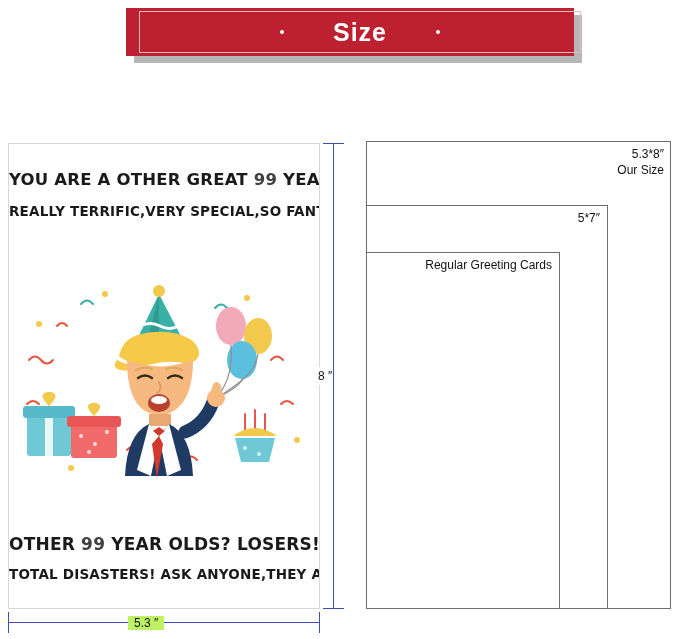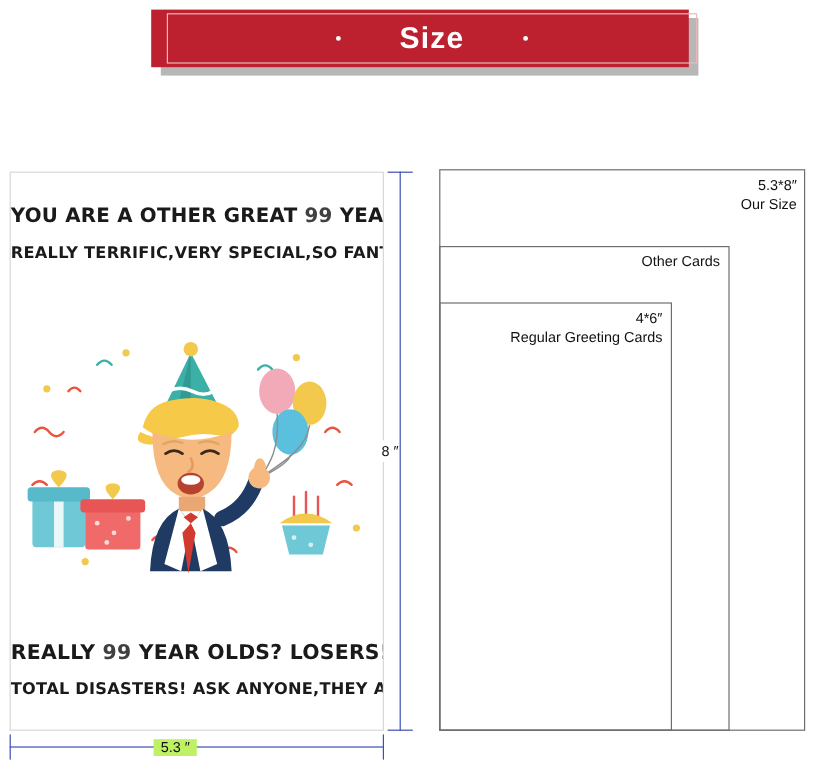--- a/index.html
+++ b/index.html
@@ -306,21 +306,21 @@
       <path d="M150 172 l-7 8 l5 34 l6 -34 z" fill="#d13a2f"></path>
       <path d="M144 167 l6 5 l6 -5 l-6 -4 z" fill="#d13a2f"></path>
 
       <path d="M176 168 q20 -8 28 -30" stroke="#1f3a63" stroke-width="13" fill="none" stroke-linecap="round"></path>
       <circle cx="207" cy="134" r="9" fill="#f6b980"></circle>
       <path d="M205 126 q2 -10 5 -2" stroke="#f6b980" stroke-width="5" fill="none" stroke-linecap="round"></path>
     </g>
   </svg>
 
   <div id="card-bottom">
-    <div class="card-line" id="card-l3"><span>REALLY </span><span class="age">99</span><span> YEAR OLDS? LOSERS!!!</span></div>
+    <div class="card-line" id="card-l3"><span>OTHER </span><span class="age">99</span><span> YEAR OLDS? LOSERS!!!</span></div>
     <div class="card-line" id="card-l4">TOTAL DISASTERS! ASK ANYONE,THEY ALL KNOW</div>
   </div>
 </div>
 
 <div id="ruler-v"></div>
 <div class="tick-h" id="tick-top"></div>
 <div class="tick-h" id="tick-bottom"></div>
 <div id="label-v">8 ″</div>
 
 <div id="ruler-h"></div>
@@ -330,18 +330,17 @@
 
 <div class="box" id="box-large"></div>
 <div class="box" id="box-mid"></div>
 <div class="box" id="box-small"></div>
 
 <div class="box-label" id="label-large">
   <span class="dim">5.3*8″</span>
   <span class="name">Our Size</span>
 </div>
 <div class="box-label" id="label-mid">
-  <span class="name">Other Cards</span>
+  <span class="dim">5*7″</span>
 </div>
 <div class="box-label" id="label-small">
-  <span class="dim">4*6″</span>
   <span class="name">Regular Greeting Cards</span>
 </div>
 
 </body></html>

